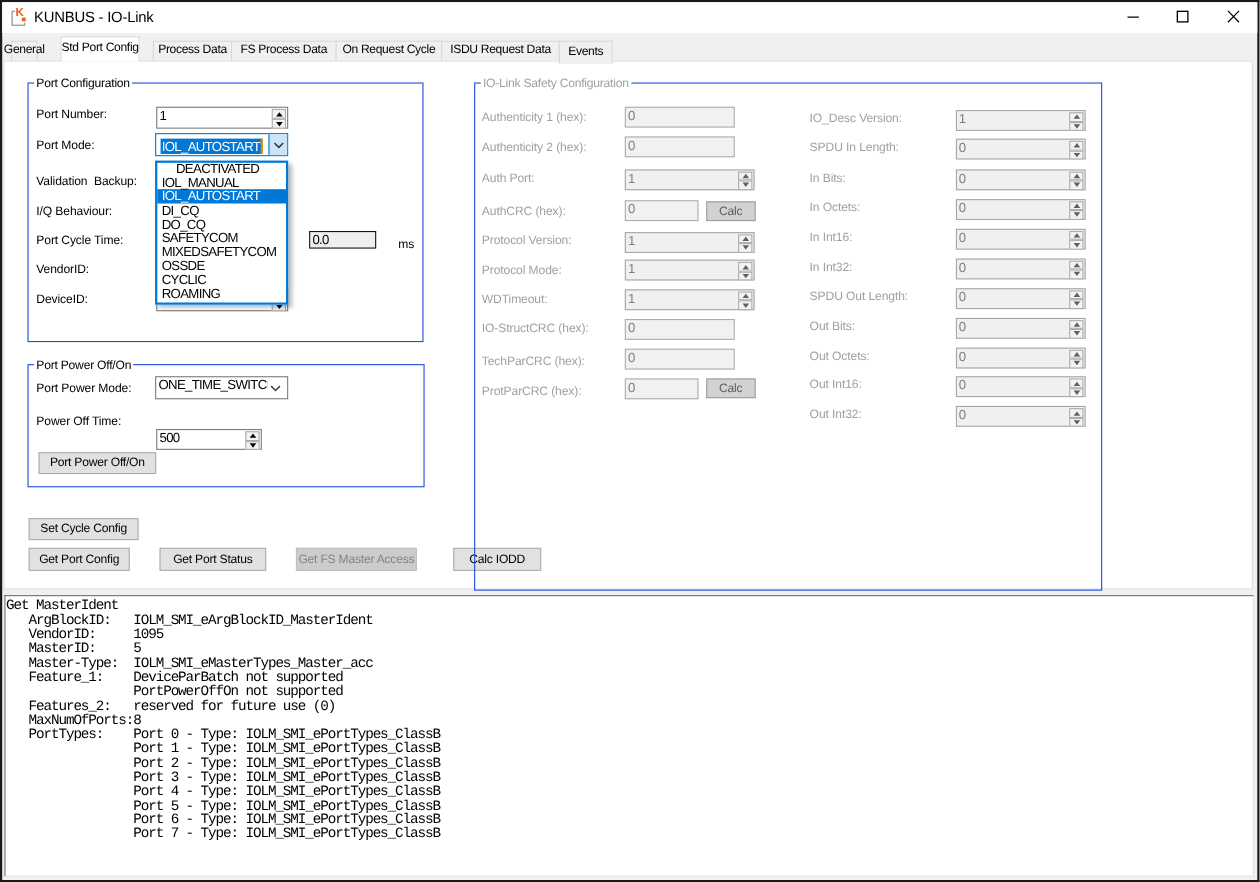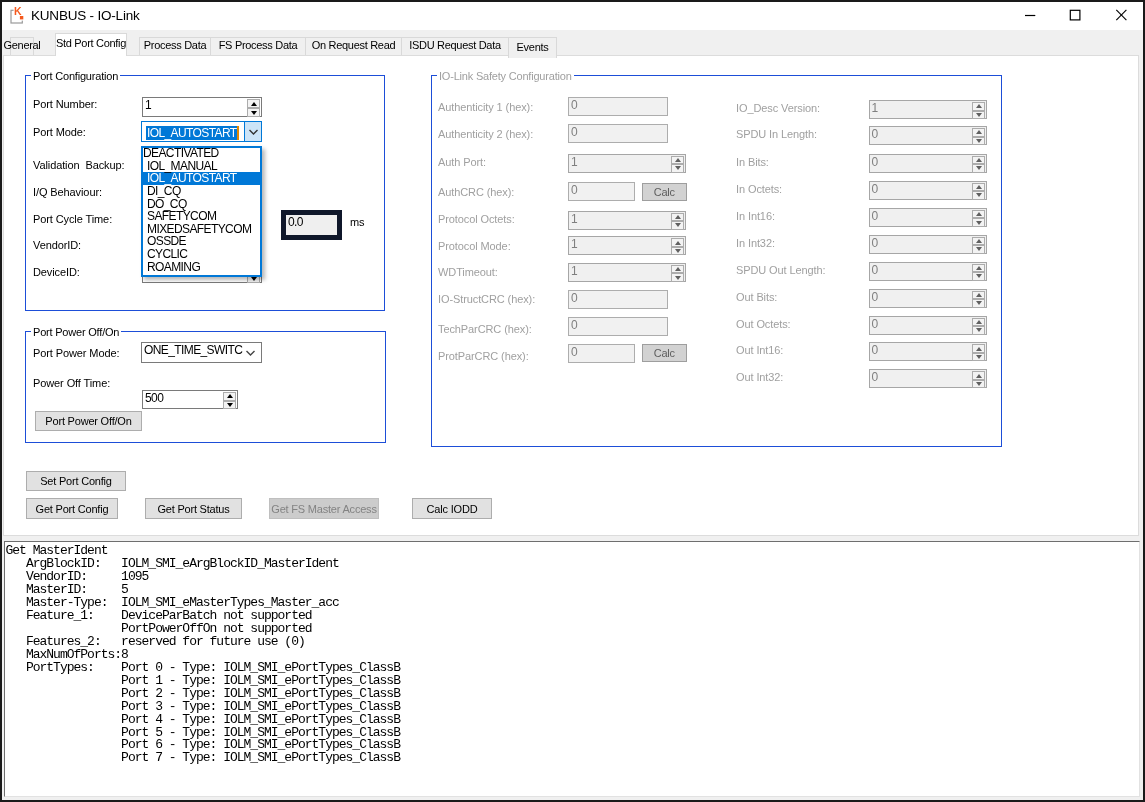--- a/index.html
+++ b/index.html
@@ -44,21 +44,21 @@
  <line x1="96.3" y1="4.9" x2="106.4" y2="15.2" stroke="#000" stroke-width="1.1"></line>
  <line x1="106.4" y1="4.9" x2="96.3" y2="15.2" stroke="#000" stroke-width="1.1"></line>
 </svg>
 
 <div class="abs" style="left:3px;top:55px;width:1136px;height:481px;background:#fff;border:1px solid #dcdcdc"></div>
 
 <div class="tab" style="left:10px;top:37px;width:24px;height:18px">General</div>
 <div class="tab" style="left:55px;top:33px;width:72px;height:23px;background:#fff;z-index:3;padding-bottom:3.5px">Std Port Config</div>
 <div class="tab" style="left:139px;top:37px;width:72px;height:18px">Process Data</div>
 <div class="tab" style="left:210px;top:37px;width:96px;height:18px">FS Process Data</div>
-<div class="tab" style="left:305px;top:37px;width:97px;height:18px">On Request Read</div>
+<div class="tab" style="left:305px;top:37px;width:97px;height:18px">On Request Cycle</div>
 <div class="tab" style="left:401px;top:37px;width:108px;height:18px">ISDU Request Data</div>
 <div class="tab" style="left:508px;top:37px;width:49px;height:21px">Events</div>
 <div class="grp" style="left:25px;top:75px;width:360px;height:236px">
     <span class="glab">Port Configuration</span>
   </div>
 <div class="lbl" style="left:33px;top:98px">Port Number:</div>
 <div class="spin" style="left:142px;top:97px;width:120px;height:20px;z-index:1">
     <span class="val">1</span>
     <div class="sbtn" style="right:1px;top:1px;width:13px;height:9.0px">
       <div class="tri-u"></div>
@@ -72,38 +72,38 @@
 <span style="position:absolute;left:4px;top:4px;height:14px;background:#0078d7;color:#fff;font-size:12px;line-height:14px;letter-spacing:-0.6px;padding:0 1px">IOL_AUTOSTART</span>
 <span style="position:absolute;left:95px;top:4px;width:2px;height:14px;background:#e08700"></span>
 <div style="position:absolute;right:0;top:0;width:17px;height:19px;background:#cce4f7;border-left:1px solid #0078d7">
 <svg width="17" height="19">
         <polyline points="4.5,8 8.5,12 12.5,8" fill="none" stroke="#333" stroke-width="1.4"></polyline>
       </svg></div>
   </div>
 <div class="lbl" style="left:33px;top:159px">Validation&nbsp; Backup:</div>
 <div class="lbl" style="left:33px;top:185.5px">I/Q Behaviour:</div>
 <div class="lbl" style="left:33px;top:212.5px">Port Cycle Time:</div>
-<div class="abs" style="left:281px;top:210px;width:61px;height:30px;background:#efefef;border:5px solid #0f172a">
+<div class="abs" style="left:281px;top:210px;width:61px;height:16px;background:#efefef;border:1px solid #0f172a">
     <span class="val" style="top:0">0.0</span>
   </div>
-<div class="lbl" style="left:350px;top:216px">ms</div>
+<div class="lbl" style="left:362px;top:216px">ms</div>
 <div class="lbl" style="left:33px;top:239px">VendorID:</div>
 <div class="lbl" style="left:33px;top:265.5px">DeviceID:</div>
 <div class="spin" style="left:142px;top:263px;width:120px;height:20px;z-index:1">
     <span class="val"></span>
     <div class="sbtn" style="right:1px;top:1px;width:13px;height:9.0px">
       <div class="tri-u"></div>
     </div>
     <div class="sbtn" style="right:1px;top:10.0px;width:13px;height:9.0px">
       <div class="tri-d"></div>
     </div>
   </div>
 <div class="abs" style="left:141px;top:146px;width:121px;height:131px;background:#fff;border:2px solid #0078d7;z-index:5;box-shadow:3px 3px 4px rgba(0,0,0,0.28)">
     <div style="margin-top:-1px">
-      <div style="height:12.65px;line-height:12.65px;padding-left:0;font-size:12px;letter-spacing:-0.6px;white-space:nowrap">DEACTIVATED</div>
+      <div style="height:12.65px;line-height:12.65px;padding-left:17px;font-size:12px;letter-spacing:-0.6px;white-space:nowrap">DEACTIVATED</div>
       <div style="height:12.65px;line-height:12.65px;padding-left:4px;font-size:12px;letter-spacing:-0.6px;white-space:nowrap">IOL_MANUAL</div>
       <div style="height:12.65px;line-height:12.65px;padding-left:4px;font-size:12px;letter-spacing:-0.6px; background:#0078d7;color:#fff;white-space:nowrap">IOL_AUTOSTART</div>
       <div style="height:12.65px;line-height:12.65px;padding-left:4px;font-size:12px;letter-spacing:-0.6px;white-space:nowrap">DI_CQ</div>
       <div style="height:12.65px;line-height:12.65px;padding-left:4px;font-size:12px;letter-spacing:-0.6px;white-space:nowrap">DO_CQ</div>
       <div style="height:12.65px;line-height:12.65px;padding-left:4px;font-size:12px;letter-spacing:-0.6px;white-space:nowrap">SAFETYCOM</div>
       <div style="height:12.65px;line-height:12.65px;padding-left:4px;font-size:12px;letter-spacing:-0.6px;white-space:nowrap">MIXEDSAFETYCOM</div>
       <div style="height:12.65px;line-height:12.65px;padding-left:4px;font-size:12px;letter-spacing:-0.6px;white-space:nowrap">OSSDE</div>
       <div style="height:12.65px;line-height:12.65px;padding-left:4px;font-size:12px;letter-spacing:-0.6px;white-space:nowrap">CYCLIC</div>
       <div style="height:12.65px;line-height:12.65px;padding-left:4px;font-size:12px;letter-spacing:-0.6px;white-space:nowrap">ROAMING</div>
     </div>
@@ -122,26 +122,26 @@
 <div class="spin" style="left:142px;top:390px;width:96px;height:19px;z-index:1">
     <span class="val">500</span>
     <div class="sbtn" style="right:1px;top:1px;width:13px;height:8.5px">
       <div class="tri-u"></div>
     </div>
     <div class="sbtn" style="right:1px;top:9.5px;width:13px;height:8.5px">
       <div class="tri-d"></div>
     </div>
   </div>
 <div class="btn" style="left:35px;top:411px;width:107px;height:20px">Port Power Off/On</div>
-<div class="btn" style="left:26px;top:471px;width:100px;height:20px">Set Port Config</div>
+<div class="btn" style="left:26px;top:471px;width:100px;height:20px">Set Cycle Config</div>
 <div class="btn" style="left:26px;top:498px;width:92px;height:21px">Get Port Config</div>
 <div class="btn" style="left:145px;top:498px;width:97px;height:21px">Get Port Status</div>
 <div class="btn btnd" style="left:269px;top:498px;width:110px;height:21px">Get FS Master Access</div>
 <div class="btn" style="left:412px;top:498px;width:80px;height:21px">Calc IODD</div>
-<div class="grp" style="left:431px;top:75px;width:571px;height:372px">
+<div class="grp" style="left:431px;top:75px;width:571px;height:462px">
     <span class="glab dl">IO-Link Safety Configuration</span>
   </div>
 <div class="lbl dl" style="left:438px;top:100.5px">Authenticity 1 (hex):</div>
 <div class="tb" style="left:568px;top:97.3px;width:100px;height:19px">
     <span class="val dv">0</span>
   </div>
 <div class="lbl dl" style="left:438px;top:127.5px">Authenticity 2 (hex):</div>
 <div class="tb" style="left:568px;top:124.4px;width:100px;height:19px">
     <span class="val dv">0</span>
   </div>
@@ -153,21 +153,21 @@
     </div>
     <div class="sbtn" style="right:1px;top:9.5px;width:13px;height:8.5px">
       <div class="tri-d"></div>
     </div>
   </div>
 <div class="lbl dl" style="left:438px;top:186px">AuthCRC (hex):</div>
 <div class="tb" style="left:568px;top:181.8px;width:67px;height:19px">
     <span class="val dv">0</span>
   </div>
 <div class="btn" style="left:642px;top:182.5px;width:44.5px;height:18px;background:#d2d2d2;border-color:#9e9e9e;color:#5e5e5e">Calc</div>
-<div class="lbl dl" style="left:438px;top:212.5px">Protocol Octets:</div>
+<div class="lbl dl" style="left:438px;top:212.5px">Protocol Version:</div>
 <div class="spind dg" style="left:568px;top:210.7px;width:118px;height:19px;z-index:1">
     <span class="val dv">1</span>
     <div class="sbtn" style="right:1px;top:1px;width:13px;height:8.5px">
       <div class="tri-u"></div>
     </div>
     <div class="sbtn" style="right:1px;top:9.5px;width:13px;height:8.5px">
       <div class="tri-d"></div>
     </div>
   </div>
 <div class="lbl dl" style="left:438px;top:240px">Protocol Mode:</div>

